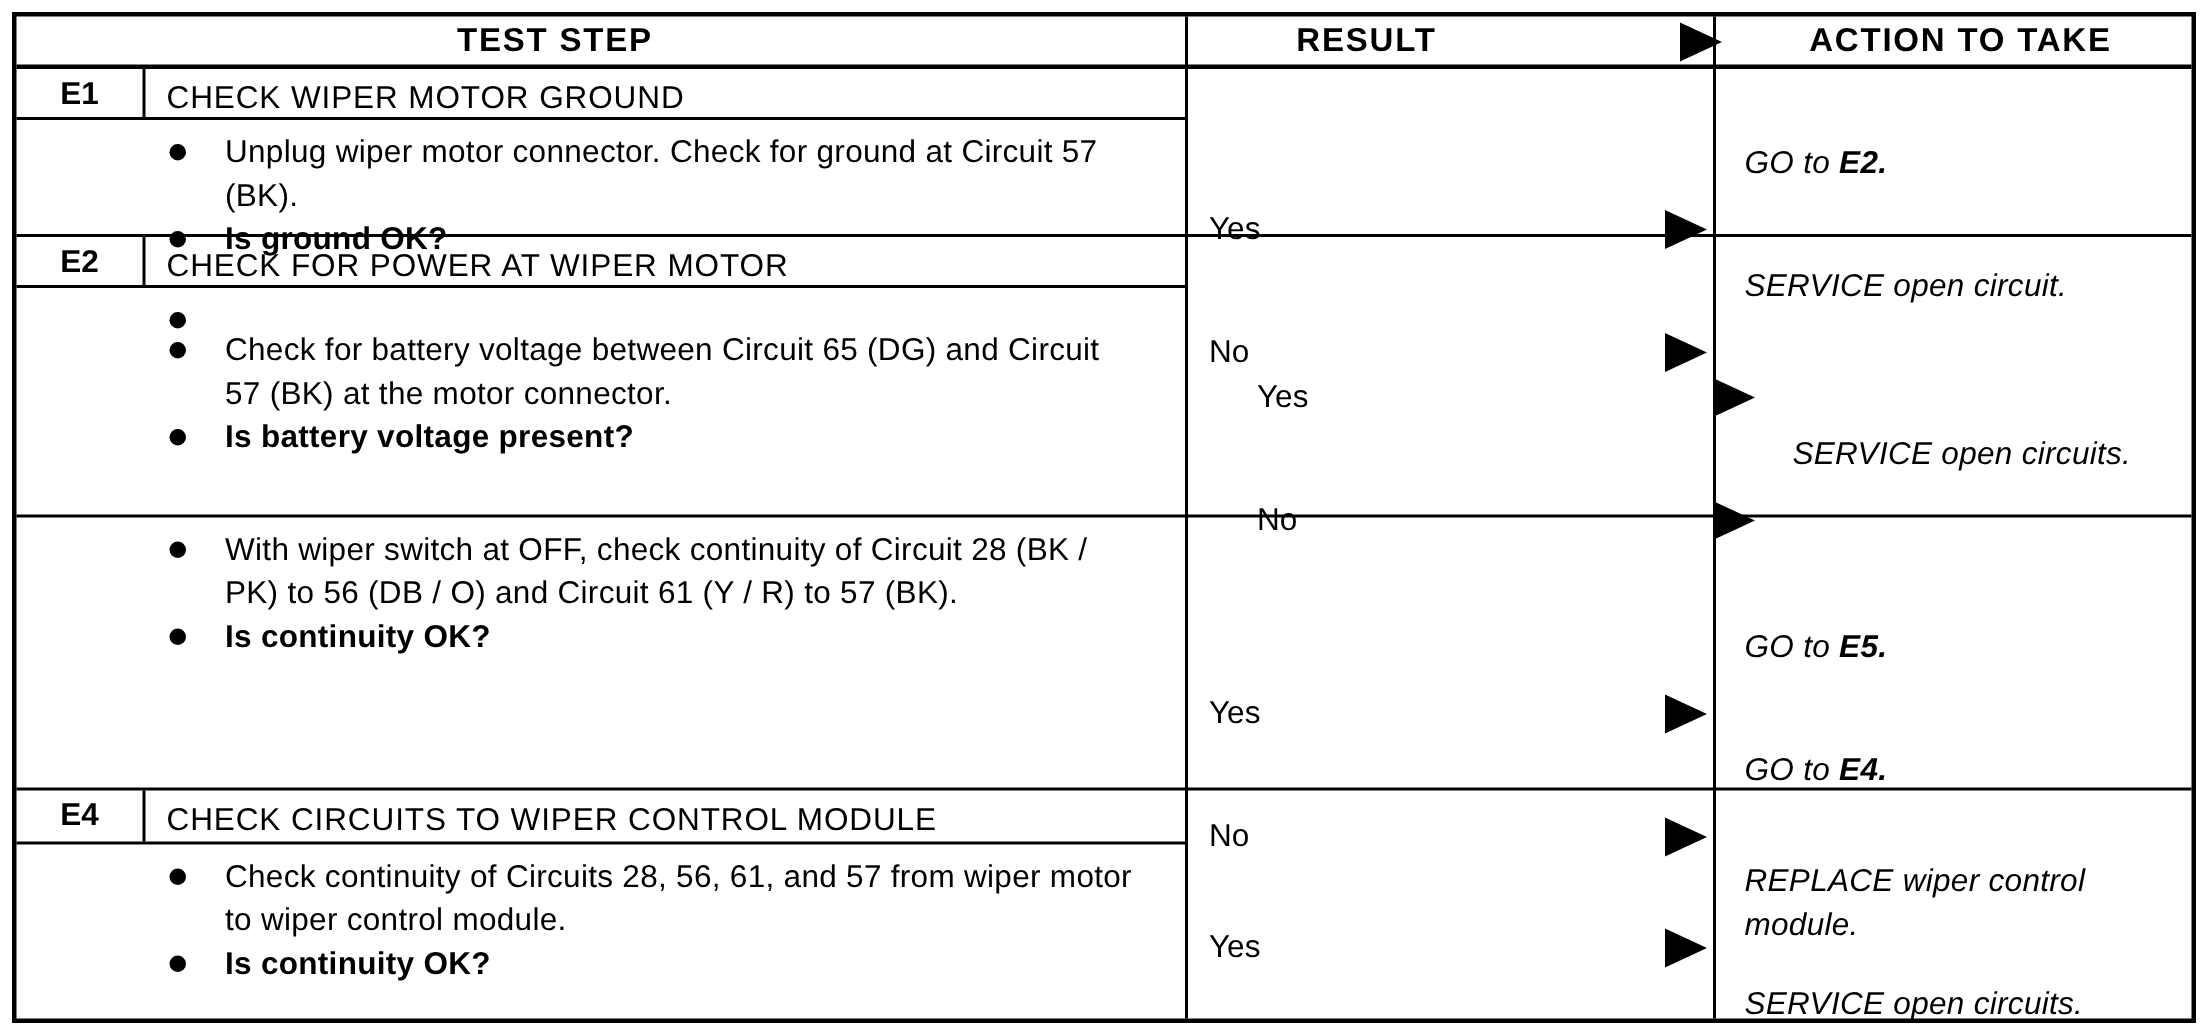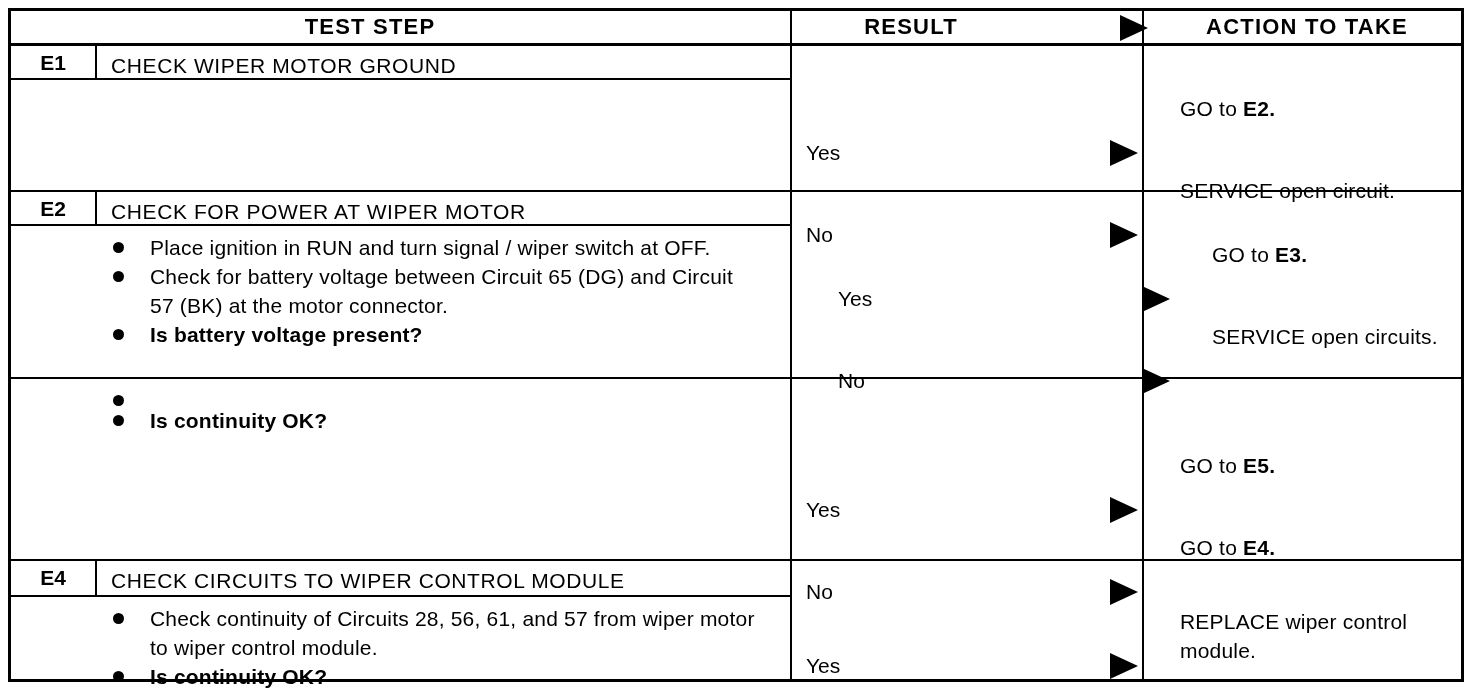--- a/index.html
+++ b/index.html
@@ -15,21 +15,21 @@
   .h-test{width:718px;}
   .h-result{width:424px;position:relative;}
   .h-result-label{margin-right:60px;}
   .h-action{flex:1;}
   .header-arrow{position:absolute;right:5px;top:4px;}
 
   .arrow{width:0;height:0;border-top:13px solid transparent;border-bottom:13px solid transparent;
          border-left:28px solid #000;}
 
   .section{display:flex;border-bottom:2px solid #000;box-sizing:border-box;}
-  .sec-e1{height:146px;} .sec-e2{height:187px;gap:32px;} .sec-e3{height:182px;}
+  .sec-e1{height:112px;} .sec-e2{height:187px;gap:32px;} .sec-e3{height:182px;}
   .sec-e4{height:141px;border-bottom:none;}
 
   .col-test{width:779px;box-sizing:border-box;}
   .heading-row{display:flex;border-bottom:2px solid #000;box-sizing:border-box;}
   .hr-short{height:34px;} .hr-tall{height:64px;} .hr-e4{height:36px;}
   .step-id{width:86px;border-right:2px solid #000;box-sizing:border-box;text-align:center;
            font-weight:bold;font-size:21px;padding-top:5px;}
   .heading-text{padding:5px 0 0 14px;font-size:21px;letter-spacing:0.6px;line-height:29px;text-align:center;}
   .title2{display:block;}
 
@@ -38,21 +38,21 @@
   .dot{width:11px;height:11px;border-radius:50%;background:#000;margin:9px 0 0 102px;flex:none;}
   .btext{margin-left:26px;max-width:612px;letter-spacing:0.2px;}
   .bold{font-weight:bold;}
 
   .col-ra{flex:1;box-sizing:border-box;}
   .ra-e1,.ra-e2{padding-top:48px;} .ra-e3{padding-top:72px;} .ra-e4{padding-top:46px;}
   .ra-row{display:flex;margin-bottom:9px;line-height:29px;font-size:21px;}
   .res-cell{width:354px;display:flex;justify-content:space-between;align-items:flex-start;
             padding:0 6px 0 16px;box-sizing:border-box;flex:none;margin-top:44px;}
   .res-cell .arrow{margin-top:2px;}
-  .act-cell{flex:1;padding-left:36px;letter-spacing:0.2px;}
+  .act-cell{flex:1;padding-left:19px;letter-spacing:0.2px;font-style:italic;}
   .strong{font-weight:bold;}
   .line2{display:block;}
 </style>
 </head>
 <body>
 
 <div class="page">
   <div class="table">
     <div class="vline v1"></div>
     <div class="vline v2"></div>
@@ -71,20 +71,30 @@
     </div>
 
     <div class="section sec-e1">
       <div class="col-test">
         <div class="heading-row hr-short">
           <div class="step-id">E1</div>
           <div class="heading-text">
             <span>CHECK WIPER MOTOR GROUND</span>
           </div>
         </div>
+        <div class="body">
+          <div class="bullet">
+            <span class="dot"></span>
+            <span class="btext">Unplug wiper motor connector. Check for ground at Circuit 57 (BK).</span>
+          </div>
+          <div class="bullet bold">
+            <span class="dot"></span>
+            <span class="btext">Is ground OK?</span>
+          </div>
+        </div>
       </div>
       <div class="col-ra ra-e1">
         <div class="ra-row">
           <div class="res-cell">
             <span>Yes</span>
             <span class="arrow"></span>
           </div>
           <div class="act-cell">
             <span>GO to </span><span class="strong">E2.</span><span class="line2"></span>
           </div>
@@ -105,59 +115,56 @@
       <div class="col-test">
         <div class="heading-row hr-short">
           <div class="step-id">E2</div>
           <div class="heading-text">
             <span>CHECK FOR POWER AT WIPER MOTOR</span>
           </div>
         </div>
         <div class="body">
           <div class="bullet">
             <span class="dot"></span>
-            <span class="btext">Place ignition in RUN and turn signal / wiper switch at OFF.</span>
           </div>
           <div class="bullet">
             <span class="dot"></span>
             <span class="btext">Check for battery voltage between Circuit 65 (DG) and Circuit 57 (BK) at the motor connector.</span>
           </div>
           <div class="bullet bold">
             <span class="dot"></span>
             <span class="btext">Is battery voltage present?</span>
           </div>
         </div>
       </div>
       <div class="col-ra ra-e2">
         <div class="ra-row">
           <div class="res-cell">
             <span>Yes</span>
             <span class="arrow"></span>
           </div>
-          <div class="act-cell">
-            <span>GO to </span><span class="strong">E3.</span><span class="line2"></span>
-          </div>
         </div>
         <div class="ra-row">
           <div class="res-cell">
             <span>No</span>
             <span class="arrow"></span>
           </div>
           <div class="act-cell">
             <span>SERVICE open circuits.</span><span class="strong"></span><span class="line2"></span>
           </div>
         </div>
       </div>
     </div>
 
     <div class="section sec-e3">
       <div class="col-test">
         <div class="body">
           <div class="bullet">
             <span class="dot"></span>
+            <span class="btext">With wiper switch at OFF, check continuity of Circuit 28 (BK / PK) to 56 (DB / O) and Circuit 61 (Y / R) to 57 (BK).</span>
           </div>
           <div class="bullet bold">
             <span class="dot"></span>
             <span class="btext">Is continuity OK?</span>
           </div>
         </div>
       </div>
       <div class="col-ra ra-e3">
         <div class="ra-row">
           <div class="res-cell">

